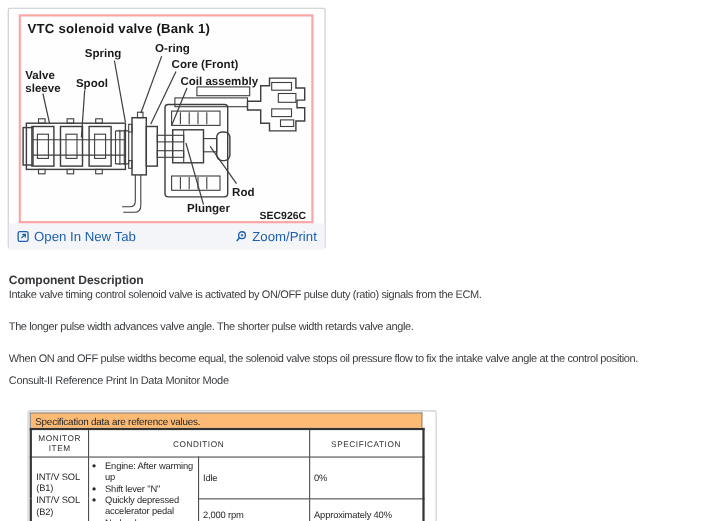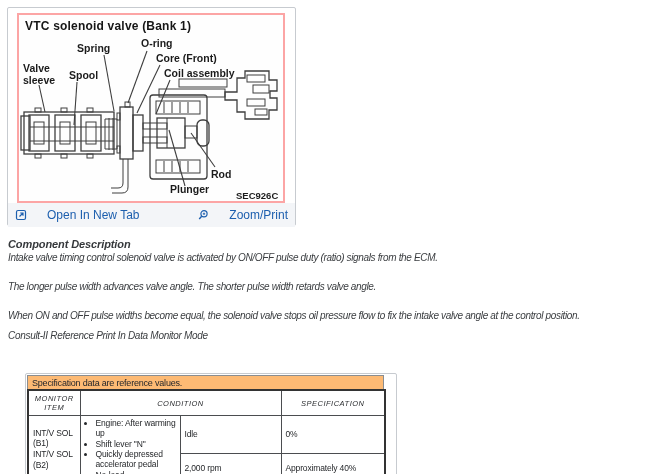--- a/index.html
+++ b/index.html
@@ -6,37 +6,37 @@
   body{
     width:650px;height:474px;position:relative;background:#ffffff;
     font-family:"Liberation Sans", sans-serif;color:#3a3d40;overflow:hidden;
   }
   .card{position:absolute;border:1px solid #c7cbd0;background:#ffffff;border-radius:2px;box-sizing:border-box;}
   .top-card{left:7px;top:7px;width:289px;height:219px;}
   .diagram-box{position:relative;margin:5px 9px 0 9px;width:268px;height:190px;border:2px solid #fca5a5;background:#fefefe;box-sizing:border-box;}
   .diagram-title{position:absolute;left:6px;top:4px;font-size:12px;font-weight:bold;color:#161616;letter-spacing:.2px;}
   .diagram-svg{position:absolute;left:0;top:0;}
   .links-row{height:24px;display:flex;align-items:center;justify-content:space-between;background:#f3f5f8;padding:0 7px;box-sizing:border-box;}
-  .link{color:#1d5fae;font-size:12px;display:flex;align-items:center;gap:20px;text-decoration:none;cursor:pointer;white-space:nowrap;}
+  .link{color:#1d5fae;font-size:12px;display:flex;align-items:center;gap:4px;text-decoration:none;cursor:pointer;white-space:nowrap;}
   .link svg{flex:0 0 auto;}
 
-  .text-block{position:absolute;left:8px;top:237px;width:642px;font-style:italic;}
+  .text-block{position:absolute;left:8px;top:248px;width:642px;}
   .text-block h3{margin:0;font-size:11px;line-height:14px;font-weight:bold;color:#35383b;letter-spacing:-0.1px;}
   .text-block p{margin:0 0 15px 0;font-size:10px;line-height:14px;letter-spacing:-0.35px;white-space:nowrap;color:#3a3d40;}
   .text-block p.first{margin-bottom:15px;}
   .text-block p.last{margin-bottom:6px;}
   .text-block .consult-line{margin:0;font-size:10px;line-height:14px;letter-spacing:-0.3px;white-space:nowrap;}
 
   .bottom-card{left:25px;top:373px;width:372px;}
   .spec-wrap{width:357px;margin:1px 0 0 1px;}
   .spec-caption{font-size:9px;color:#24262a;border:1px solid #8a8d90;border-bottom:none;padding:2px 0 1px 4px;background:#fdba74;letter-spacing:-0.2px;}
   table.spec{border-collapse:collapse;width:357px;table-layout:fixed;background:#fff;}
   table.spec{border:2px solid #333;}
   table.spec th, table.spec td{border:1px solid #4b4d50;}
-  table.spec th{font-weight:normal;font-size:7.5px;letter-spacing:.5px;color:#2c2e31;padding:3px 1px;text-align:center;font-style:italic;}
+  table.spec th{font-weight:normal;font-size:7.5px;letter-spacing:.5px;color:#2c2e31;padding:3px 1px;text-align:center;}
   table.spec td{font-size:8.5px;color:#26282b;padding:2px 4px;vertical-align:middle;letter-spacing:-0.15px;}
   td.monitor div{line-height:1.25;}
   ul.bullets{margin:0;padding:0 0 0 11px;}
   ul.bullets li{line-height:1.22;margin:0;}
   .col-monitor{width:52px;} .col-cond1{width:100px;} .col-cond2{width:101px;} .col-spec{width:104px;}
   tr.r1 td.sub{height:22px;} tr.r2 td{height:16px;}
 </style>
 </head>
 <body>
 

